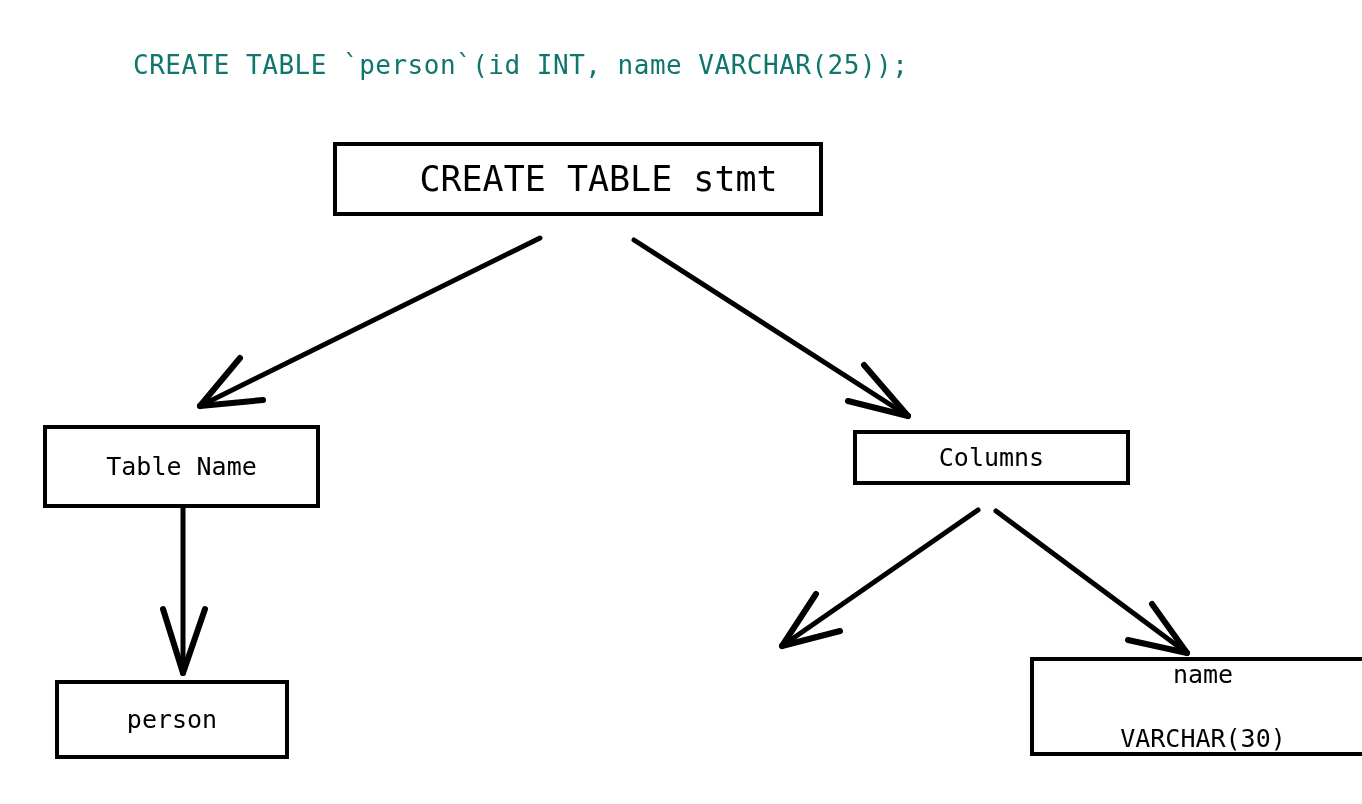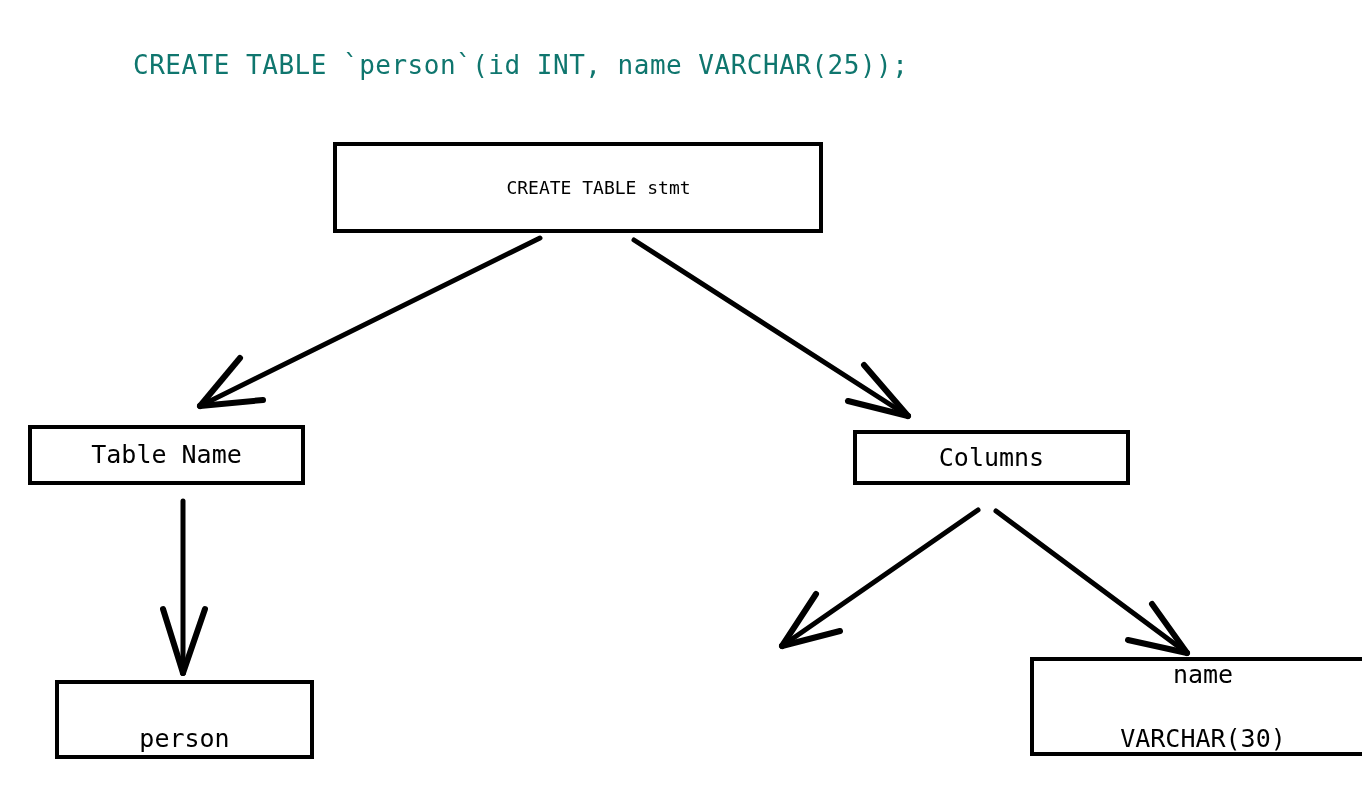--- a/index.html
+++ b/index.html
@@ -40,32 +40,31 @@
     font-family: "DejaVu Sans Mono", monospace;
     color: #000000;
     line-height: 1.28;
     text-align: center;
     white-space: pre;
   }
   .node-line {
     display: block;
   }
   #node-root {
-    left: 333px;  top: 142px;  width: 490px;  height: 91px;
-    font-size: 18px;
+    left: 333px;  top: 142px;  width: 490px;  height: 74px;
+    font-size: 35px;
     padding-left: 41px;
   }
   #node-table-name {
-    left: 28px;   top: 425px;  width: 277px;  height: 60px;
+    left: 43px;   top: 425px;  width: 277px;  height: 83px;
     font-size: 25px;
   }
   #node-person {
-    left: 55px;   top: 680px;  width: 259px;  height: 79px;
+    left: 55px;   top: 680px;  width: 234px;  height: 79px;
     font-size: 25px;
-    justify-content: flex-end;
   }
   #node-columns {
     left: 853px;  top: 430px;  width: 277px;  height: 55px;
     font-size: 25px;
   }
   #node-col-id {
     left: 637px;  top: 661px;  width: 252px;  height: 105px;
     font-size: 25px;
   }
   #node-col-name {

